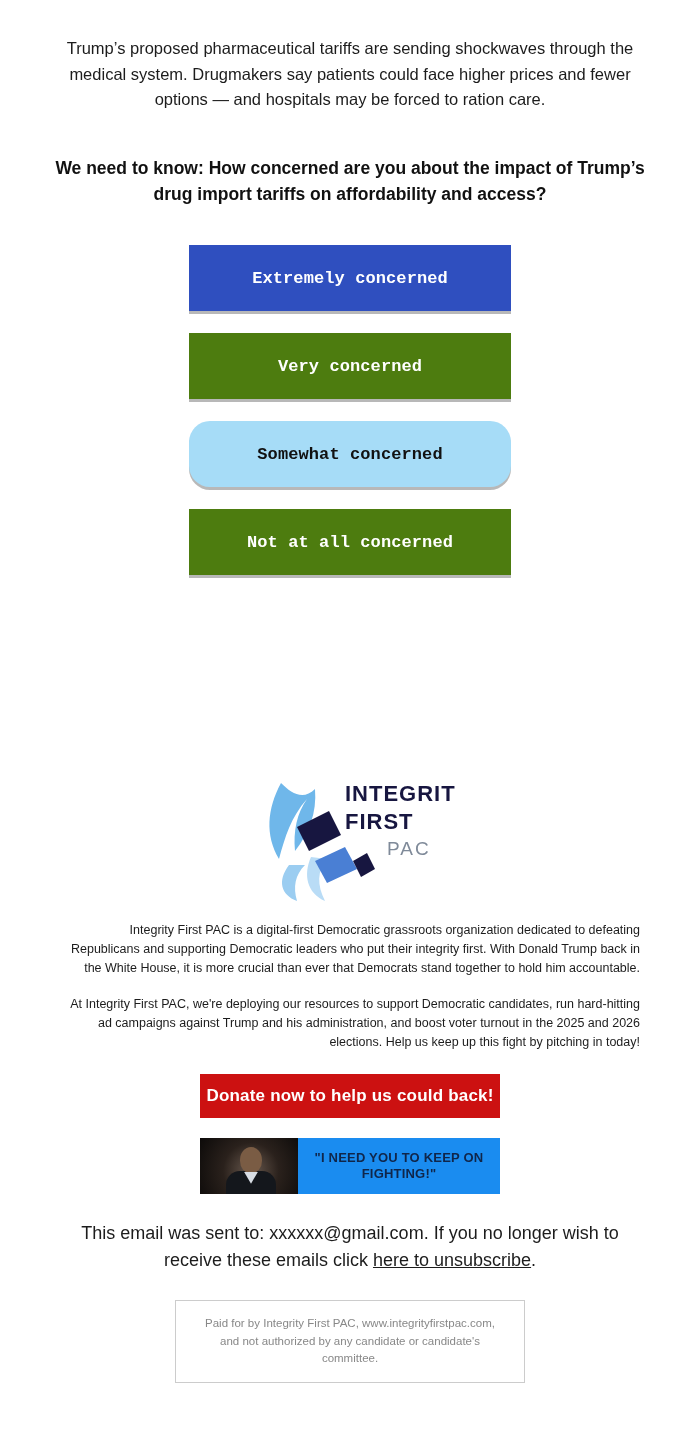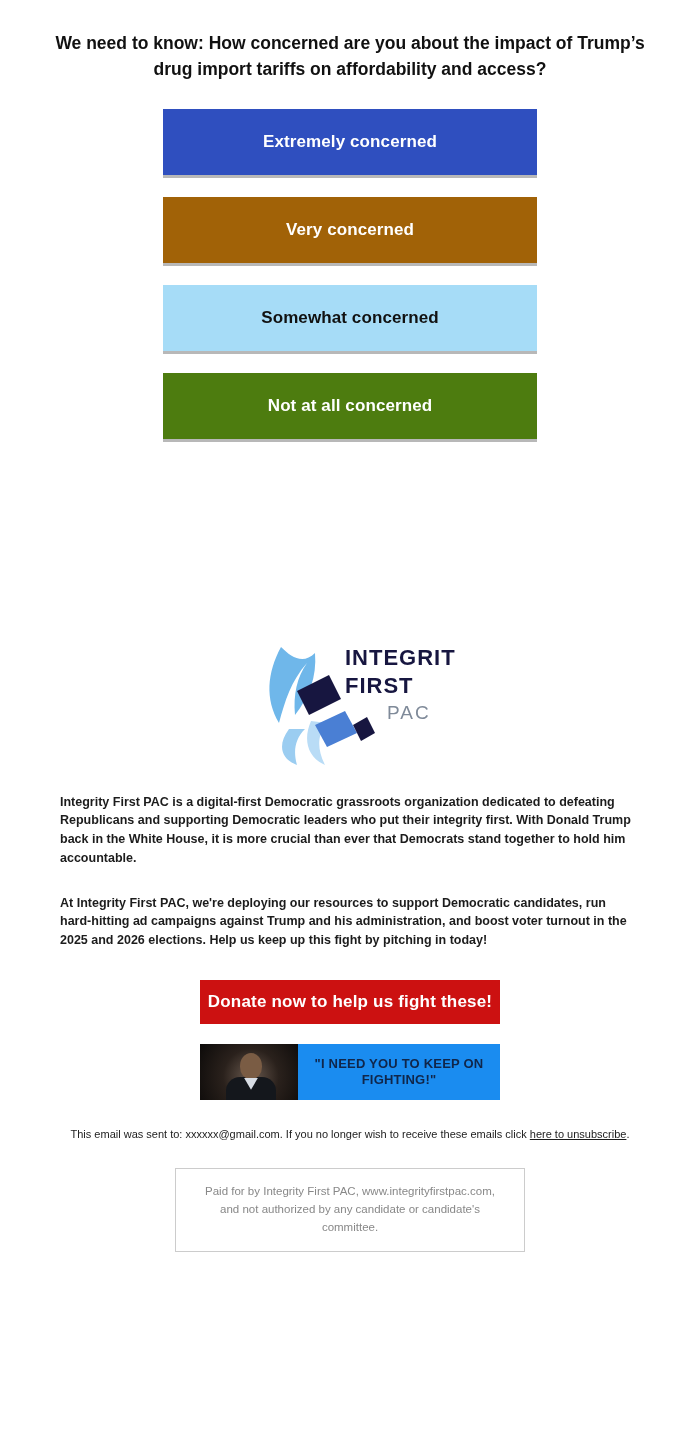--- a/index.html
+++ b/index.html
@@ -27,52 +27,52 @@
     text-align: center;
     font-size: 16.5px;
     line-height: 1.55;
     color: #1c1c1c;
   }
   .para-1 { padding-top: 36px; }
   .para-2 { padding-top: 26px; }
 
   .question {
     width: 600px;
-    margin: 0 auto;
+    margin: 12px auto;
     padding-top: 30px;
     text-align: center;
     font-size: 17.5px;
     font-weight: bold;
     line-height: 1.5;
     color: #111111;
   }
 
   
   .answers {
     padding-top: 26px;
   }
   .answer-row {
     width: 700px;
     display: flex;
     justify-content: center;
     margin-bottom: 22px;
   }
   .answer-btn {
-    width: 374px;
+    width: 322px;
     height: 66px;
     display: flex;
     align-items: center;
     justify-content: center;
     text-align: center;
     font-size: 17px;
     font-weight: bold;
     letter-spacing: .1px;
     cursor: pointer;
     border: none;
-    font-family: Liberation Sans, sans-serif;
+    font-family: Liberation Mono, monospace;
     box-shadow: 0 3px 0 rgba(0,0,0,0.28);
   }
 
   
   .spacer { height: 176px; }
 
   
   .logo-block {
     width: 700px;
     display: flex;
@@ -83,26 +83,25 @@
   .logo {
     position: relative;
     width: 210px;
     height: 130px;
   }
   .logo svg { display: block; }
 
   
   .footer-copy {
     width: 580px;
-    margin: 8px auto;
-    text-align: left;
+    margin: 0 auto;
+    text-align: right;
     font-size: 12.5px;
     line-height: 1.5;
     color: #1c1c1c;
-    font-weight: bold;
   }
   .footer-copy.p1 { padding-top: 6px; }
   .footer-copy.p2 { padding-top: 18px; }
 
   
   .donate-row {
     width: 700px;
     display: flex;
     justify-content: center;
     padding-top: 22px;
@@ -184,21 +183,21 @@
     line-height: 1.2;
     padding: 0 6px;
     letter-spacing: .2px;
   }
 
   
   .legal {
     width: 600px;
     margin: 0 auto;
     text-align: center;
-    font-size: 11px;
+    font-size: 18px;
     line-height: 1.5;
     color: #1c1c1c;
   }
   .legal.l1 { padding-top: 26px; }
   .legal.l2 { padding-top: 20px; }
   .legal a {
     color: #1c1c1c;
     text-decoration: underline;
   }
 
@@ -218,33 +217,34 @@
     font-size: 11.5px;
     line-height: 1.55;
     color: #888888;
   }
 </style>
 </head>
 <body>
 
 <div class="email-wrap">
 
+  <p class="body-copy para-1">Trump’s proposed pharmaceutical tariffs are sending shockwaves through the medical system. Drugmakers say patients could face higher prices and fewer options — and hospitals may be forced to ration care.</p>
 
 
   <p class="question">We need to know: How concerned are you about the impact of Trump’s drug import tariffs on affordability and access?</p>
 
   <div class="answers">
     <div class="answer-row">
       <button class="answer-btn" id="ans0" style="background: rgb(47, 79, 191); color: rgb(255, 255, 255);">Extremely concerned</button>
     </div>
     <div class="answer-row">
-      <button class="answer-btn" id="ans1" style="background: #a16207; color: rgb(255, 255, 255);">Very concerned</button>
-    </div>
-    <div class="answer-row">
-      <button class="answer-btn" id="ans2" style="background: rgb(166, 220, 247); color: rgb(17, 17, 17);">Somewhat concerned</button>
+      <button class="answer-btn" id="ans1" style="background: #4d7c0f; color: rgb(255, 255, 255);">Very concerned</button>
+    </div>
+    <div class="answer-row">
+      <button class="answer-btn" id="ans2" style="background: rgb(166, 220, 247); color: rgb(17, 17, 17); border-radius: 21px;">Somewhat concerned</button>
     </div>
     <div class="answer-row">
       <button class="answer-btn" id="ans3" style="background: #4d7c0f; color: rgb(255, 255, 255);">Not at all concerned</button>
     </div>
   </div>
 
   <div class="spacer"></div>
 
   <div class="logo-block">
     <div class="logo">
@@ -263,21 +263,21 @@
         <text x="142" y="82" font-family="Liberation Sans, sans-serif" font-size="19" font-weight="normal" fill="#7f8a99" letter-spacing="2">PAC</text>
       </svg>
     </div>
   </div>
 
   <p class="footer-copy p1">Integrity First PAC is a digital-first Democratic grassroots organization dedicated to defeating Republicans and supporting Democratic leaders who put their integrity first. With Donald Trump back in the White House, it is more crucial than ever that Democrats stand together to hold him accountable.</p>
 
   <p class="footer-copy p2">At Integrity First PAC, we're deploying our resources to support Democratic candidates, run hard-hitting ad campaigns against Trump and his administration, and boost voter turnout in the 2025 and 2026 elections. Help us keep up this fight by pitching in today!</p>
 
   <div class="donate-row">
-    <button class="donate-btn" style="background: rgb(204, 17, 17);">Donate now to help us fight these!</button>
+    <button class="donate-btn" style="background: rgb(204, 17, 17);">Donate now to help us could back!</button>
   </div>
 
   <div class="banner-row">
     <div class="banner">
       <div class="banner-photo">
         <div class="body"></div>
         <div class="head"></div>
         <div class="collar"></div>
       </div>
       <div class="banner-text" style="background: rgb(26, 140, 240);">"I NEED YOU TO KEEP ON FIGHTING!"</div>

